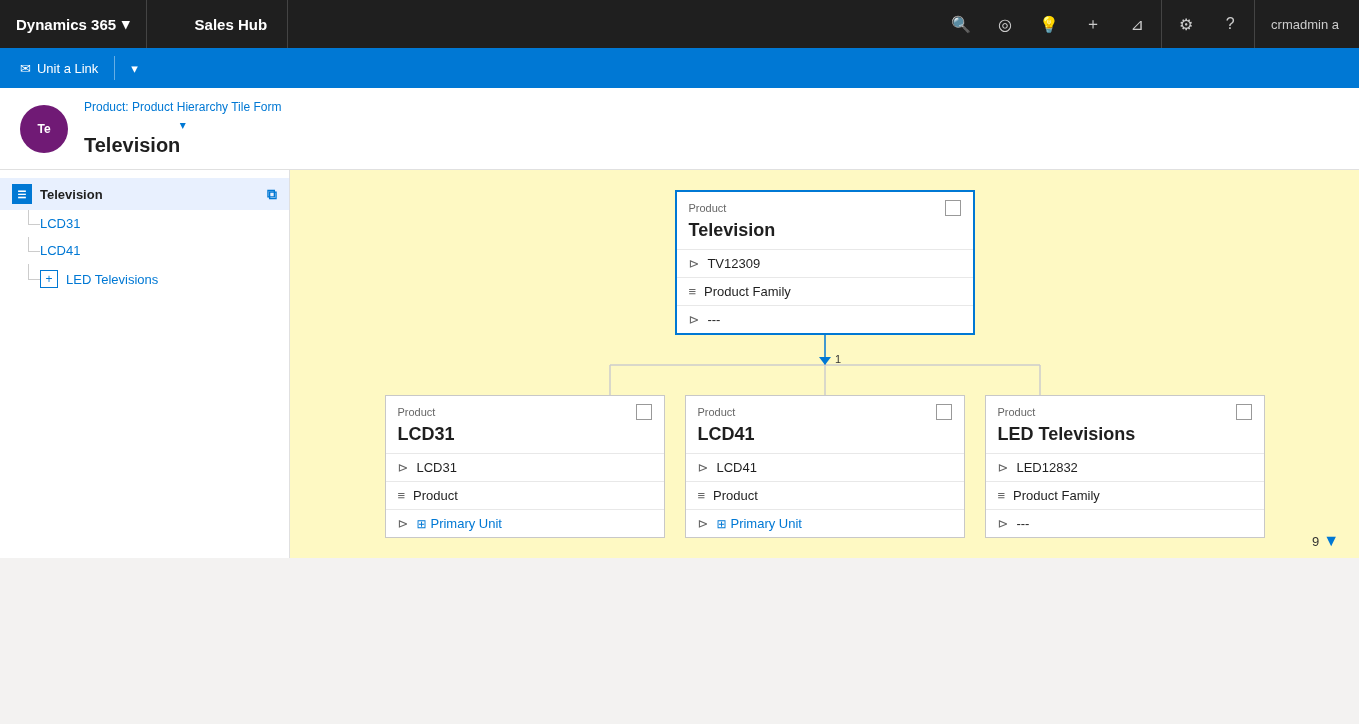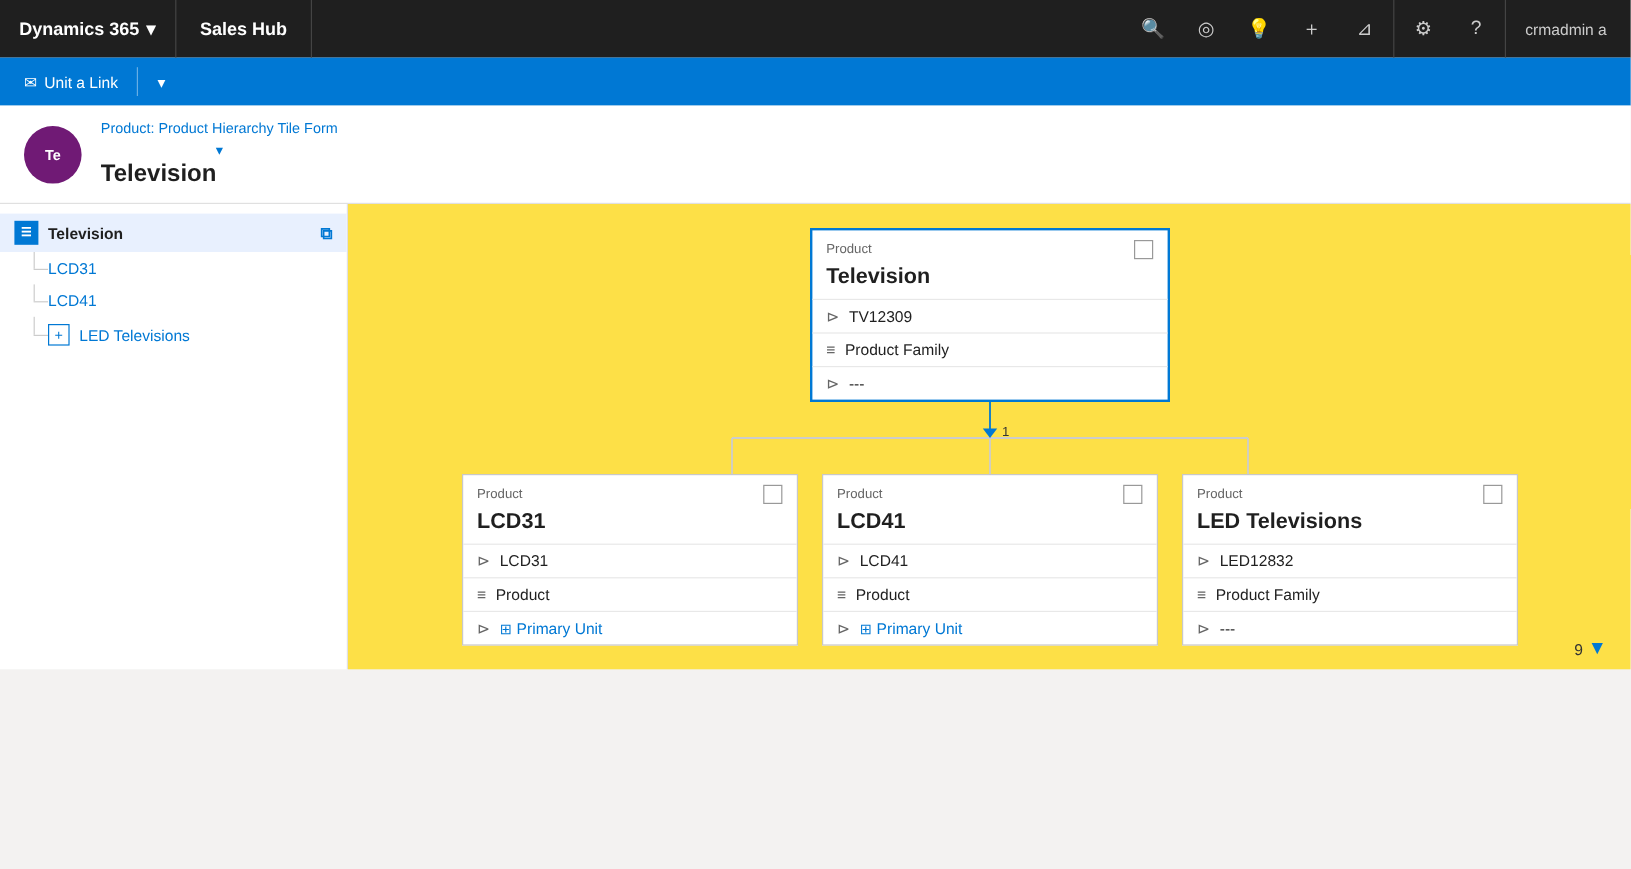--- a/index.html
+++ b/index.html
@@ -2,21 +2,21 @@
 <html><head>
   <meta charset="utf-8">
   <style>
     * { box-sizing: border-box; margin: 0; padding: 0; }
     body { font-family: 'Segoe UI', sans-serif; background: #f3f2f1; overflow: hidden; width: 1359px; height: 724px; }
 
     
     .top-nav {
       display: flex; align-items: center;
       background: #1f1f1f; color: #fff;
-      height: 48px; width: 100%;
+      height: 48px; width: 100%; gap: 28px;
     }
     .top-nav-brand {
       display: flex; align-items: center; gap: 6px;
       padding: 0 16px; height: 100%;
       border-right: 1px solid #444;
       font-size: 15px; font-weight: 600; cursor: pointer;
     }
     .top-nav-app {
       padding: 16px 20px; font-size: 15px; font-weight: 600;
       color: #fff; height: 100%; display: flex; align-items: center;
@@ -101,21 +101,21 @@
     .tree-expand-icon {
       width: 18px; height: 18px; border: 1px solid #0078d4;
       display: flex; align-items: center; justify-content: center;
       font-size: 12px; color: #0078d4; flex-shrink: 0;
     }
     .external-link-icon { color: #0078d4; font-size: 14px; cursor: pointer; }
 
     
     .diagram-area {
       flex: 1; overflow: auto; position: relative;
-      background: #fde047; padding: 20px;
+      background: #fef9c3; padding: 20px;
     }
     .children-row {
       display: flex; gap: 20px; margin-top: 0; position: relative;
     }
 
     .tile {
       background: #fff; border: 1px solid #c8c8c8;
       min-width: 280px; max-width: 300px;
       font-size: 13px;
     }

